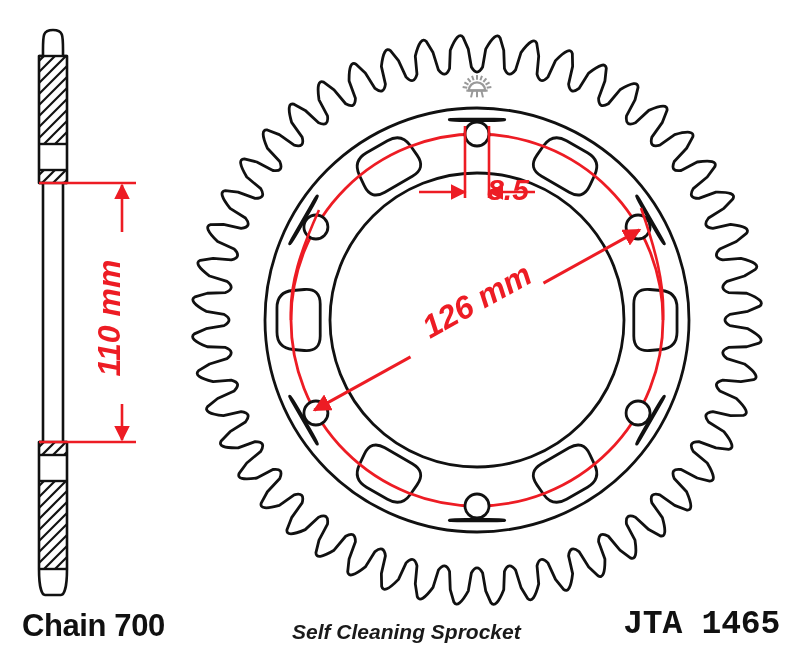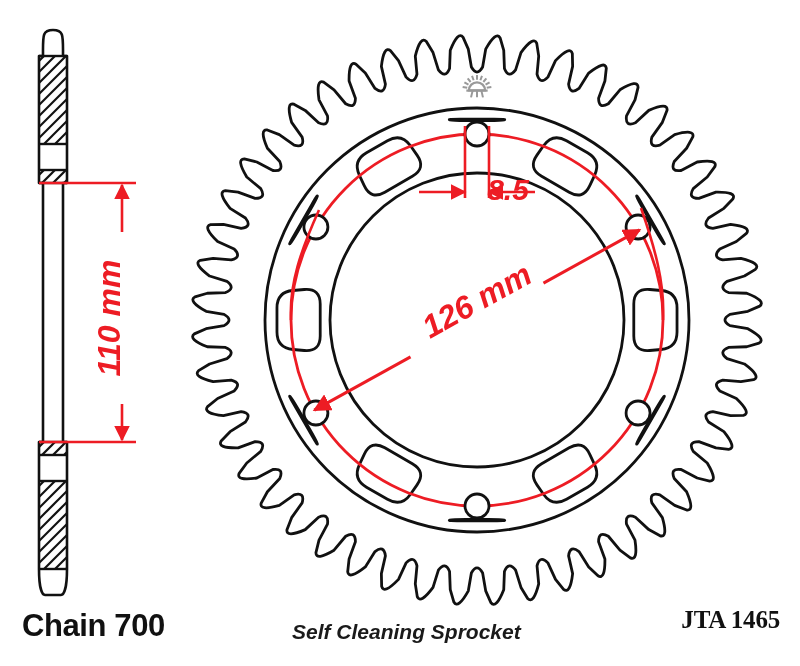--- a/index.html
+++ b/index.html
@@ -47,23 +47,23 @@
     font-weight: bold;
     font-size: 21px;
     color: #1a1a1a;
     white-space: nowrap;
     margin-left: 30px;
   }
   .label-bottom-right {
     position: absolute;
     right: 20px;
     top: 606px;
-    font-family: Liberation Serif, serif;
-    font-weight: bold;
-    font-size: 25px;
+    font-family: Liberation Mono, monospace;
+    font-weight: bold;
+    font-size: 33px;
     letter-spacing: -0.2px;
     color: #111111;
     white-space: nowrap;
   }
   .dim-text {
     font-family: "Liberation Sans", sans-serif;
     font-style: italic;
     font-weight: bold;
   }
 </style>

